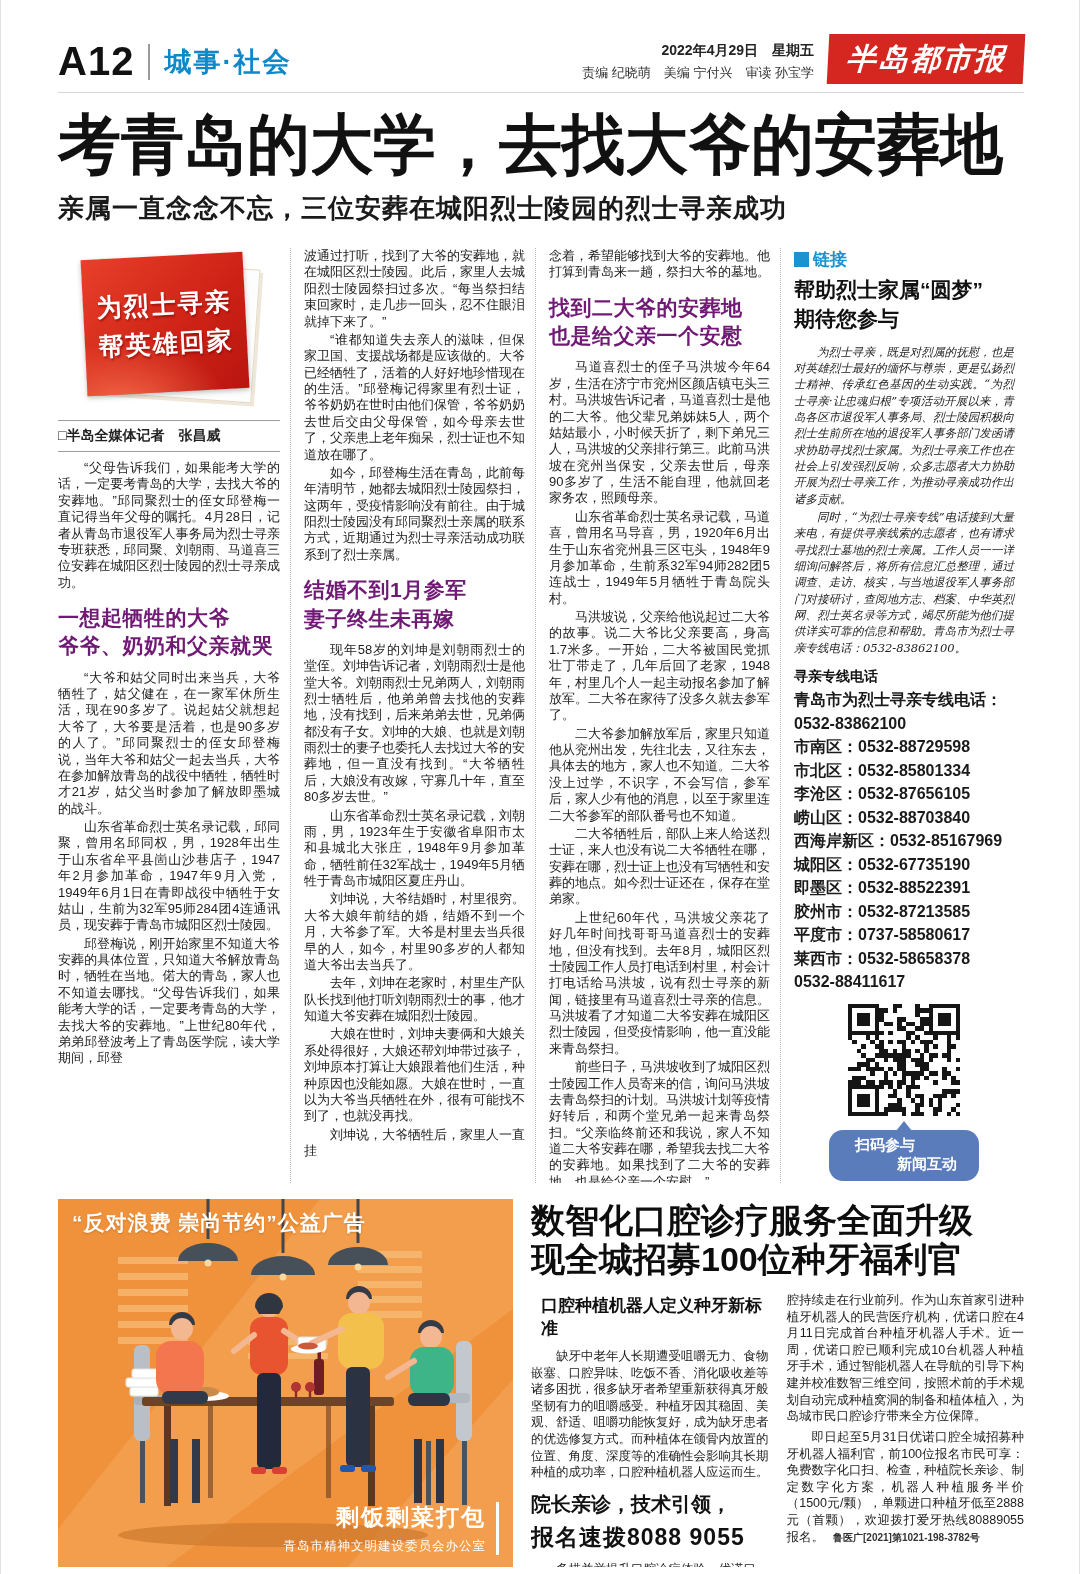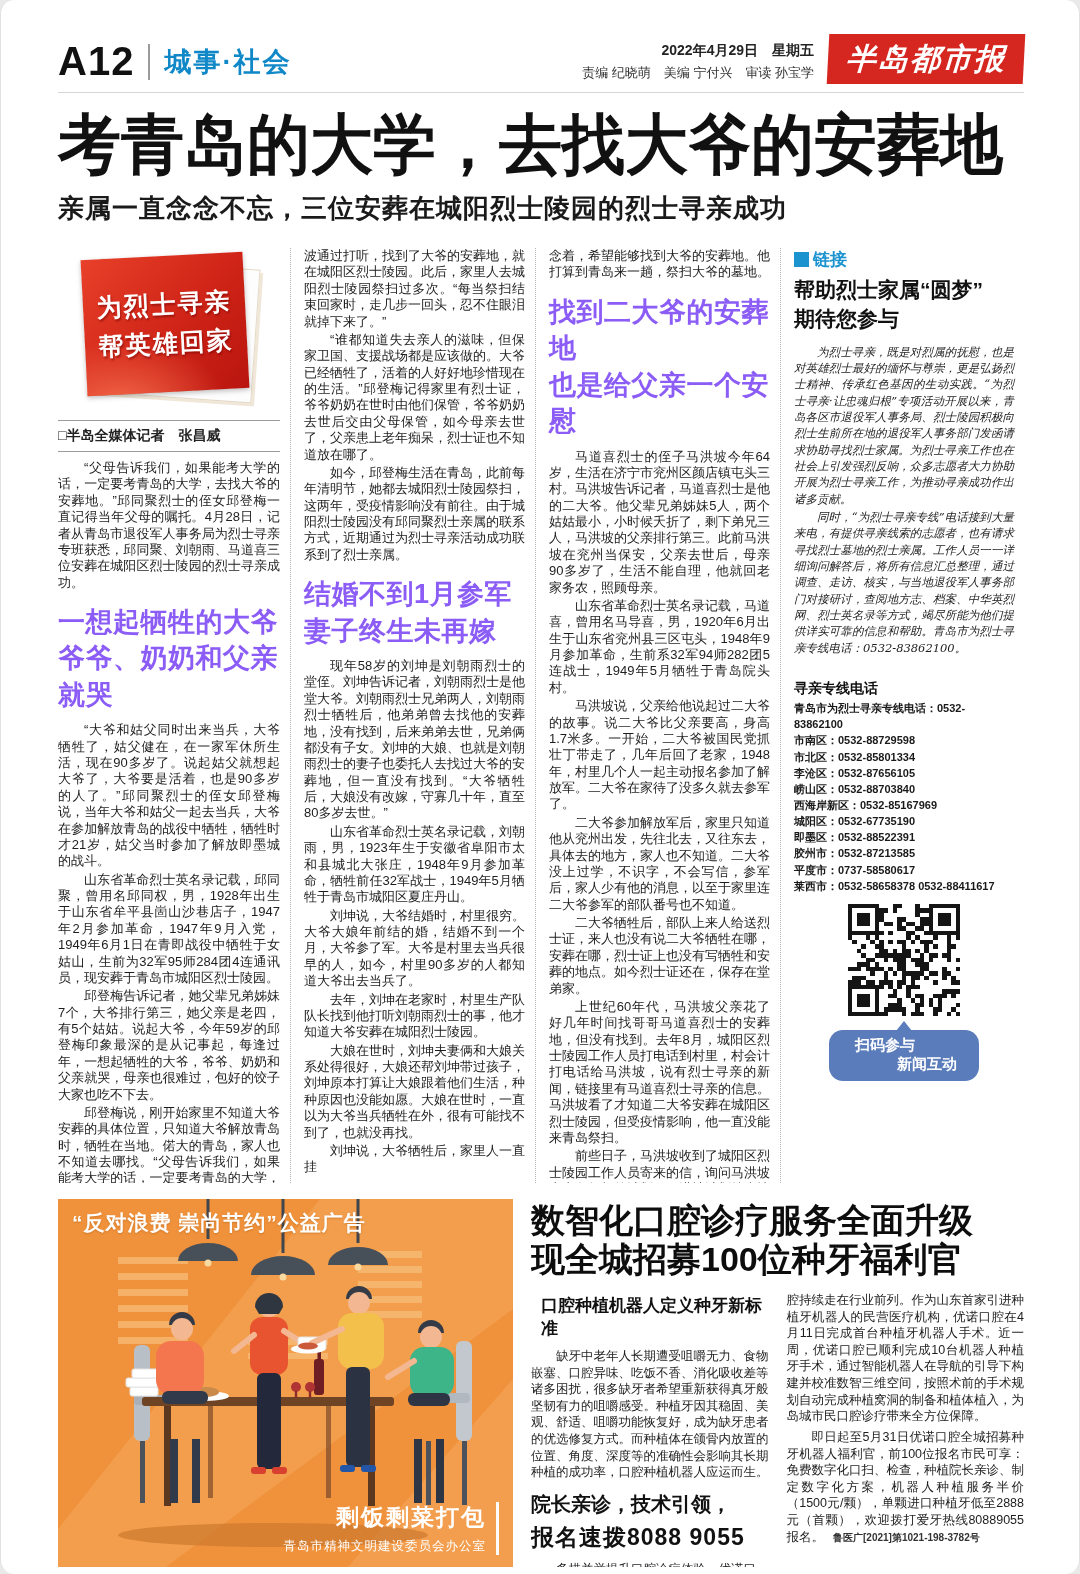--- a/index.html
+++ b/index.html
@@ -2,21 +2,21 @@
 <html><head>
 <meta charset="utf-8">
 <style>
   * { margin:0; padding:0; box-sizing:border-box; }
   html,body { background:#e9e9e9; }
   .page {
     width:1080px; height:1574px; margin:0 auto; background:#ffffff;
     position:relative; overflow:hidden;
     font-family:"Liberation Sans","DejaVu Sans",sans-serif; color:#1c1c1c;
     padding:34px 55px 0 57px;
-    border-left:1px solid #e2e2e2; border-right:1px solid #e2e2e2;border-radius:14px;
+    border-left:1px solid #e2e2e2; border-right:1px solid #e2e2e2;
   }
   
   .hdr { display:flex; justify-content:space-between; align-items:flex-end;
          padding-bottom:8px; border-bottom:1px solid #d6d6d6; }
   .hdr-left { display:flex; align-items:center; gap:14px; }
   .pgnum { font-size:40px; font-weight:900; letter-spacing:1px; color:#111; }
   .hdr-div { width:2px; height:36px; background:#9a9a9a; }
   .section { font-size:27px; font-weight:800; color:#1088c8; letter-spacing:2px; }
   .hdr-right { display:flex; align-items:flex-end; gap:14px; }
   .hdr-meta { text-align:right; padding-bottom:2px; }
@@ -39,21 +39,21 @@
     margin-top:14px; font-size:26px; font-weight:700; color:#1a1a1a; letter-spacing:1px;
   }
   
   .main { display:flex; margin-top:22px; height:935px; overflow:hidden; }
   .mcol { width:232px; flex:0 0 auto; padding-right:10px; }
   .mcol + .mcol { border-left:1px dotted #b3b3b3; padding-left:13px; width:245px; }
   .sidebar { flex:1 1 auto; width:auto !important; }
   .main p { font-size:13px; line-height:1.26; text-align:justify; color:#1d1d1d;
             margin-bottom:2px; }
   p.ind { text-indent:2em; }
-  .sec-h { font-size:27px; font-weight:900; line-height:1.35; color:#8b5cf6;
+  .sec-h { font-size:21px; font-weight:900; line-height:1.35; color:#701a75;
            margin:13px 0 9px 0; letter-spacing:0.5px; }
   
   .promo-wrap { position:relative; width:100%; height:158px; margin:4px 0 10px 0; }
   .promo-back { position:absolute; left:38px; top:12px; width:160px; height:134px;
     background:#fdfdfd; border:1px solid #e4d9c6; transform:rotate(4deg);
     box-shadow:3px 3px 0 #f0e7d8; }
   .promo-card { position:absolute; left:26px; top:4px; width:162px; height:136px;
     background:radial-gradient(120% 90% at 20% 110%, #f4694a 0%, rgba(244,105,74,0) 55%),
                linear-gradient(135deg,#e8402a 0%, #cf2417 55%, #b9150f 100%);
     transform:rotate(-3deg);
@@ -63,22 +63,22 @@
     text-shadow:1px 2px 2px rgba(120,0,0,.55); }
   .byline { font-size:14px; font-weight:700; color:#222; padding:6px 0;
     border-top:1px solid #9c9c9c; border-bottom:1px solid #9c9c9c; margin-bottom:8px; }
   
   .link-tag { display:flex; align-items:center; gap:4px; margin-bottom:4px; }
   .sq { width:15px; height:15px; background:#1b93cf; display:inline-block; }
   .link-tag span.txt { color:#1b93cf; font-size:17px; font-weight:800; }
   .side-h { font-size:21px; font-weight:900; line-height:1.4; color:#111; margin-bottom:10px; }
   .kai { font-family:"DejaVu Serif","Liberation Serif",serif; font-style:italic;
          font-size:11.5px !important; line-height:1.42 !important; color:#222; }
-  .hot-title { font-size:14px; font-weight:800; margin:24px 0 2px 0; color:#111; }
-  .hotline { font-size:11px; font-weight:600; line-height:1.47; color:#1a1a1a; }
+  .hot-title { font-size:14px; font-weight:800; margin:12px 0 2px 0; color:#111; }
+  .hotline { font-size:16px; font-weight:600; line-height:1.47; color:#1a1a1a; }
   .qr-box { text-align:center; margin-top:10px; }
   #qr-svg { width:112px; height:112px; }
   .qr-badge { position:relative; width:150px; margin:10px auto 0 auto;
     background:#5a7cba; border-radius:14px; padding:6px 12px 7px 12px; color:#fff; }
   .qr-badge::before { content:""; position:absolute; top:-9px; left:50%; margin-left:-8px;
     border-left:8px solid transparent; border-right:8px solid transparent;
     border-bottom:10px solid #5a7cba; }
   .qr-badge .l1 { font-size:15px; font-weight:700; text-align:left; padding-left:14px; }
   .qr-badge .l2 { font-size:15px; font-weight:700; text-align:right; padding-right:10px; }
   
@@ -135,21 +135,20 @@
         <div class="promo-card">
           <div>为烈士寻亲</div>
           <div>帮英雄回家</div>
         </div>
       </div>
       <div class="byline">□半岛全媒体记者　张昌威</div>
       <p class="ind">“父母告诉我们，如果能考大学的话，一定要考青岛的大学，去找大爷的安葬地。”邱同聚烈士的侄女邱登梅一直记得当年父母的嘱托。4月28日，记者从青岛市退役军人事务局为烈士寻亲专班获悉，邱同聚、刘朝雨、马道喜三位安葬在城阳区烈士陵园的烈士寻亲成功。</p>
       <h3 class="sec-h"><span>一想起牺牲的大爷</span><br><span>爷爷、奶奶和父亲就哭</span></h3>
       <p class="ind">“大爷和姑父同时出来当兵，大爷牺牲了，姑父健在，在一家军休所生活，现在90多岁了。说起姑父就想起大爷了，大爷要是活着，也是90多岁的人了。”邱同聚烈士的侄女邱登梅说，当年大爷和姑父一起去当兵，大爷在参加解放青岛的战役中牺牲，牺牲时才21岁，姑父当时参加了解放即墨城的战斗。</p>
       <p class="ind">山东省革命烈士英名录记载，邱同聚，曾用名邱同权，男，1928年出生于山东省牟平县崮山沙巷店子，1947年2月参加革命，1947年9月入党，1949年6月1日在青即战役中牺牲于女姑山，生前为32军95师284团4连通讯员，现安葬于青岛市城阳区烈士陵园。</p>
-      <p class="ind">邱登梅告诉记者，她父辈兄弟姊妹7个，大爷排行第三，她父亲是老四，有5个姑姑。说起大爷，今年59岁的邱登梅印象最深的是从记事起，每逢过年，一想起牺牲的大爷，爷爷、奶奶和父亲就哭，母亲也很难过，包好的饺子大家也吃不下去。</p>
       <p class="ind">邱登梅说，刚开始家里不知道大爷安葬的具体位置，只知道大爷解放青岛时，牺牲在当地。偌大的青岛，家人也不知道去哪找。“父母告诉我们，如果能考大学的话，一定要考青岛的大学，去找大爷的安葬地。”上世纪80年代，弟弟邱登波考上了青岛医学院，读大学期间，邱登</p>
     </div>
 
     <div class="mcol col2">
       <p>波通过打听，找到了大爷的安葬地，就在城阳区烈士陵园。此后，家里人去城阳烈士陵园祭扫过多次。“每当祭扫结束回家时，走几步一回头，忍不住眼泪就掉下来了。”</p>
       <p class="ind">“谁都知道失去亲人的滋味，但保家卫国、支援战场都是应该做的。大爷已经牺牲了，活着的人好好地珍惜现在的生活。”邱登梅记得家里有烈士证，爷爷奶奶在世时由他们保管，爷爷奶奶去世后交由父母保管，如今母亲去世了，父亲患上老年痴呆，烈士证也不知道放在哪了。</p>
       <p class="ind">如今，邱登梅生活在青岛，此前每年清明节，她都去城阳烈士陵园祭扫，这两年，受疫情影响没有前往。由于城阳烈士陵园没有邱同聚烈士亲属的联系方式，近期通过为烈士寻亲活动成功联系到了烈士亲属。</p>
       <h3 class="sec-h"><span>结婚不到1月参军</span><br><span>妻子终生未再嫁</span></h3>
       <p class="ind">现年58岁的刘坤是刘朝雨烈士的堂侄。刘坤告诉记者，刘朝雨烈士是他堂大爷。刘朝雨烈士兄弟两人，刘朝雨烈士牺牲后，他弟弟曾去找他的安葬地，没有找到，后来弟弟去世，兄弟俩都没有子女。刘坤的大娘、也就是刘朝雨烈士的妻子也委托人去找过大爷的安葬地，但一直没有找到。“大爷牺牲后，大娘没有改嫁，守寡几十年，直至80多岁去世。”</p>
       <p class="ind">山东省革命烈士英名录记载，刘朝雨，男，1923年生于安徽省阜阳市太和县城北大张庄，1948年9月参加革命，牺牲前任32军战士，1949年5月牺牲于青岛市城阳区夏庄丹山。</p>

